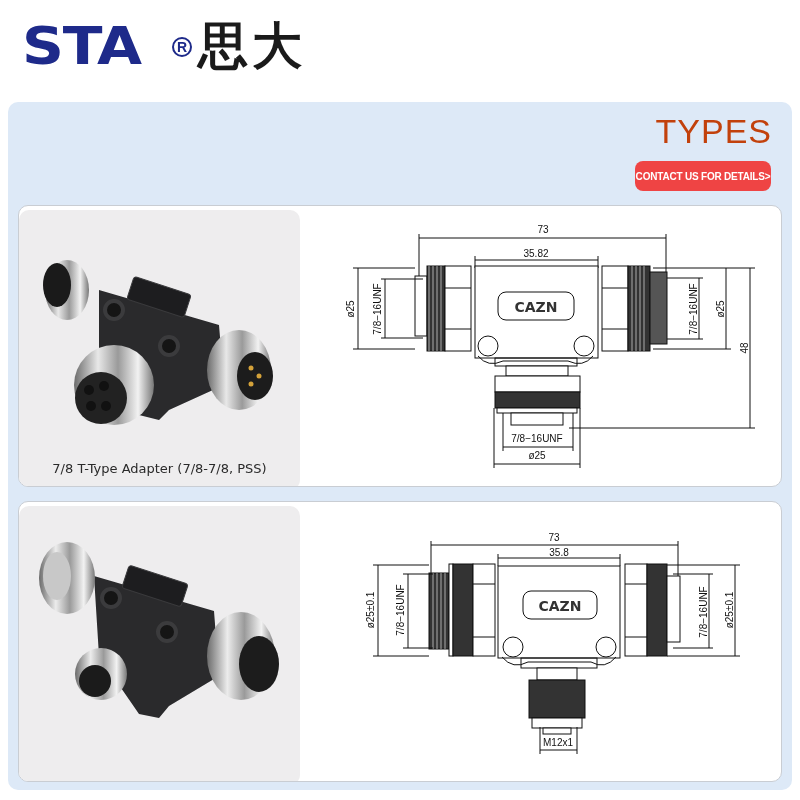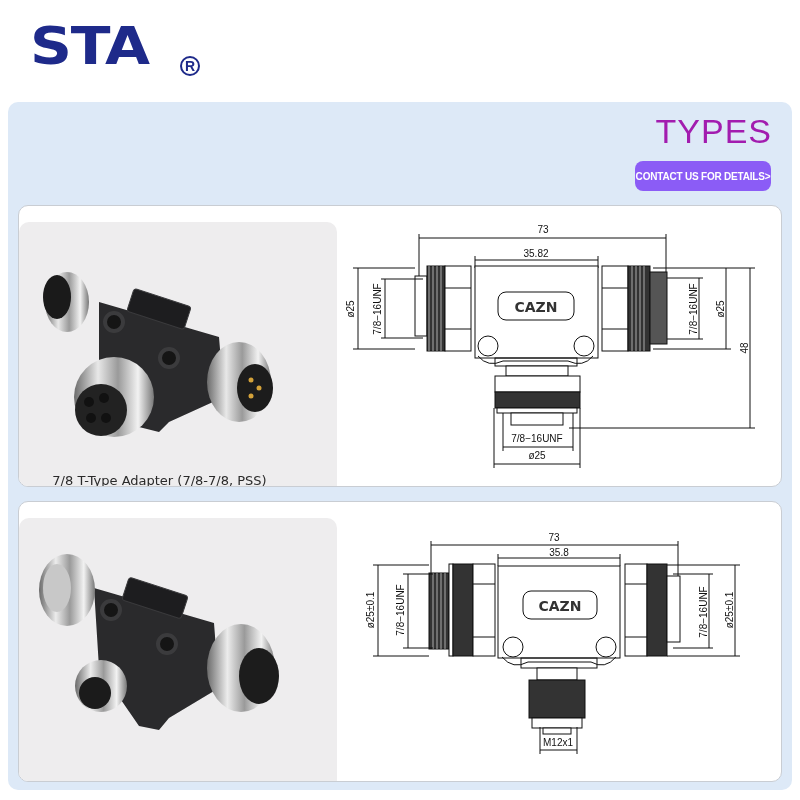--- a/index.html
+++ b/index.html
@@ -1,42 +1,43 @@
 <!DOCTYPE html>
 <html><head>
 <meta charset="utf-8">
 <style>
   * { box-sizing: border-box; margin: 0; padding: 0; }
   html, body { width: 800px; height: 800px; background: #ffffff; overflow: hidden; }
   body { position: relative; font-family: "Liberation Sans", sans-serif; }
 
-  .logo { position: absolute; left: 22px; top: 16px; height: 60px; display: flex; align-items: flex-end; margin-left: 8px; }
+  .logo { position: absolute; left: 22px; top: 16px; height: 60px; display: flex; align-items: center; }
   .logo-sta { font-family: "DejaVu Sans", sans-serif; font-weight: bold; font-size: 52px; color: #1e2a8a; letter-spacing: -1px; line-height: 60px; transform: scaleX(1.12); transform-origin: left center; display: inline-block; width: 152px; }
   .logo-r { font-size: 14px; color: #1e2a8a; border: 2px solid #1e2a8a; border-radius: 50%; width: 20px; height: 20px; line-height: 16px; text-align: center; font-weight: bold; margin-top: 2px; margin-left: -2px; }
   .logo-cn { font-family: "DejaVu Sans", sans-serif; font-weight: bold; font-size: 50px; color: #1a1a1a; line-height: 64px; margin-left: 6px; letter-spacing: 4px; }
 
   .panel { position: absolute; left: 8px; top: 102px; width: 784px; height: 688px; background: #dde9f7; border-radius: 10px; }
-  .types-title { position: absolute; right: 28px; top: 112px; font-size: 34px; color: #a21caf; letter-spacing: 1px; }
-  .contact-btn { position: absolute; left: 635px; top: 161px; width: 136px; height: 30px; background: #8b5cf6; color: #fff; font-size: 10px; font-weight: bold; border-radius: 8px; display: flex; align-items: center; justify-content: center; letter-spacing: -0.2px; }
+  .types-title { position: absolute; right: 28px; top: 112px; font-size: 34px; color: #c2410c; letter-spacing: 1px; }
+  .contact-btn { position: absolute; left: 635px; top: 161px; width: 136px; height: 30px; background: #ef4444; color: #fff; font-size: 10px; font-weight: bold; border-radius: 8px; display: flex; align-items: center; justify-content: center; letter-spacing: -0.2px; }
 
   .card { position: absolute; left: 18px; width: 764px; background: #ffffff; border: 1px solid #c9cdd3; border-radius: 10px; overflow: hidden; }
   .card1 { top: 205px; height: 282px; }
   .card2 { top: 501px; height: 281px; }
-  .photo { position: absolute; left: 0; top: 16px; width: 318px; height: 100%; background: #eeedee; border-radius: 10px 10px 10px 10px; }
+  .photo { position: absolute; left: 0; top: 4px; width: 281px; height: 100%; background: #eeedee; border-radius: 10px 10px 10px 10px; }
   .caption { position: absolute; left: 0; width: 281px; bottom: 14px; text-align: center; font-size: 13px; color: #2a2a2a; font-family: "DejaVu Sans", sans-serif; }
   .photo svg { position: absolute; left: 0; top: 0; }
   .drawing { position: absolute; left: 284px; top: 0; }
   .dim { font-family: "Liberation Sans", sans-serif; font-size: 10px; fill: #111; }
 </style>
 </head>
 <body>
 
 <div class="logo">
   <span class="logo-sta">STA</span>
   <span class="logo-r">R</span>
+  <span class="logo-cn">思大</span>
 </div>
 
 <div class="panel"></div>
 <div class="types-title">TYPES</div>
 <div class="contact-btn">CONTACT US FOR DETAILS&gt;</div>
 
 <div class="card card1">
   <div class="photo">
     <svg width="281" height="282" viewBox="0 0 281 282">
       <defs>

